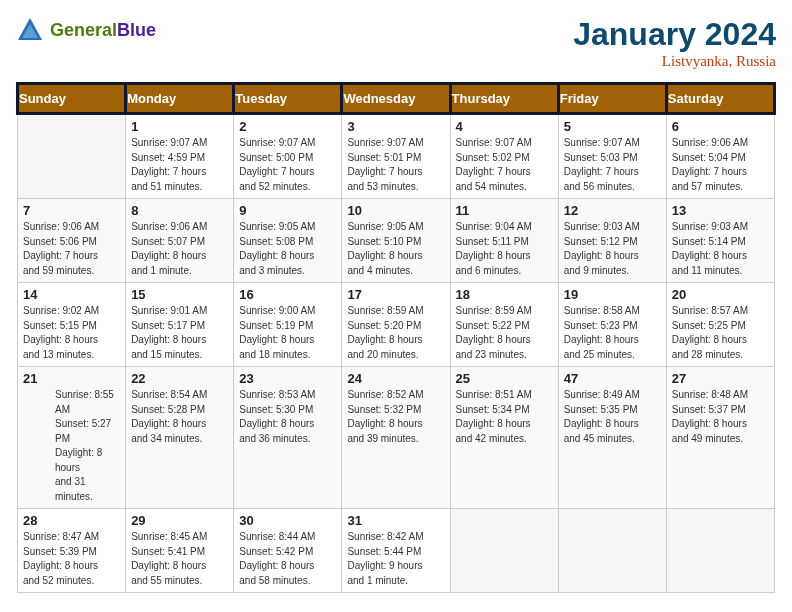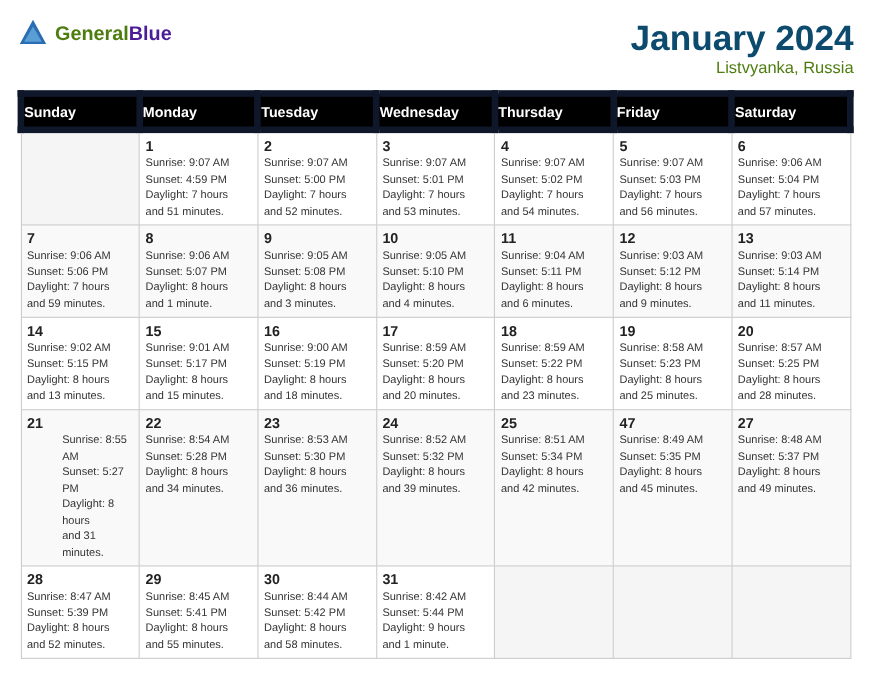--- a/index.html
+++ b/index.html
@@ -38,35 +38,36 @@
     .title-block {
       text-align: right;
     }
     .month-year {
       font-size: 32px;
       font-weight: bold;
       color: #0c4a6e;
     }
     .location {
       font-size: 15px;
-      color: #4d7c0f;
+      color: #c2410c;
+      font-family: Liberation Serif, serif;
     }
     .calendar {
       width: 100%;
       border-collapse: collapse;
       font-size: 11px;
     }
     .calendar th {
-      background: #000000;
+      background: #a16207;
       color: #fff;
       padding: 6px 0;
       text-align: left;
       font-size: 13px;
       font-weight: bold;
-      border: 6px solid #0f172a;
+      border: 3px solid #0f172a;
     }
     .calendar td {
       vertical-align: top;
       padding: 4px 5px;
       border: 1px solid #ccc;
       width: 108px;
       min-height: 80px;
       background: #fff;
     }
     .calendar tr:nth-child(even) td {

